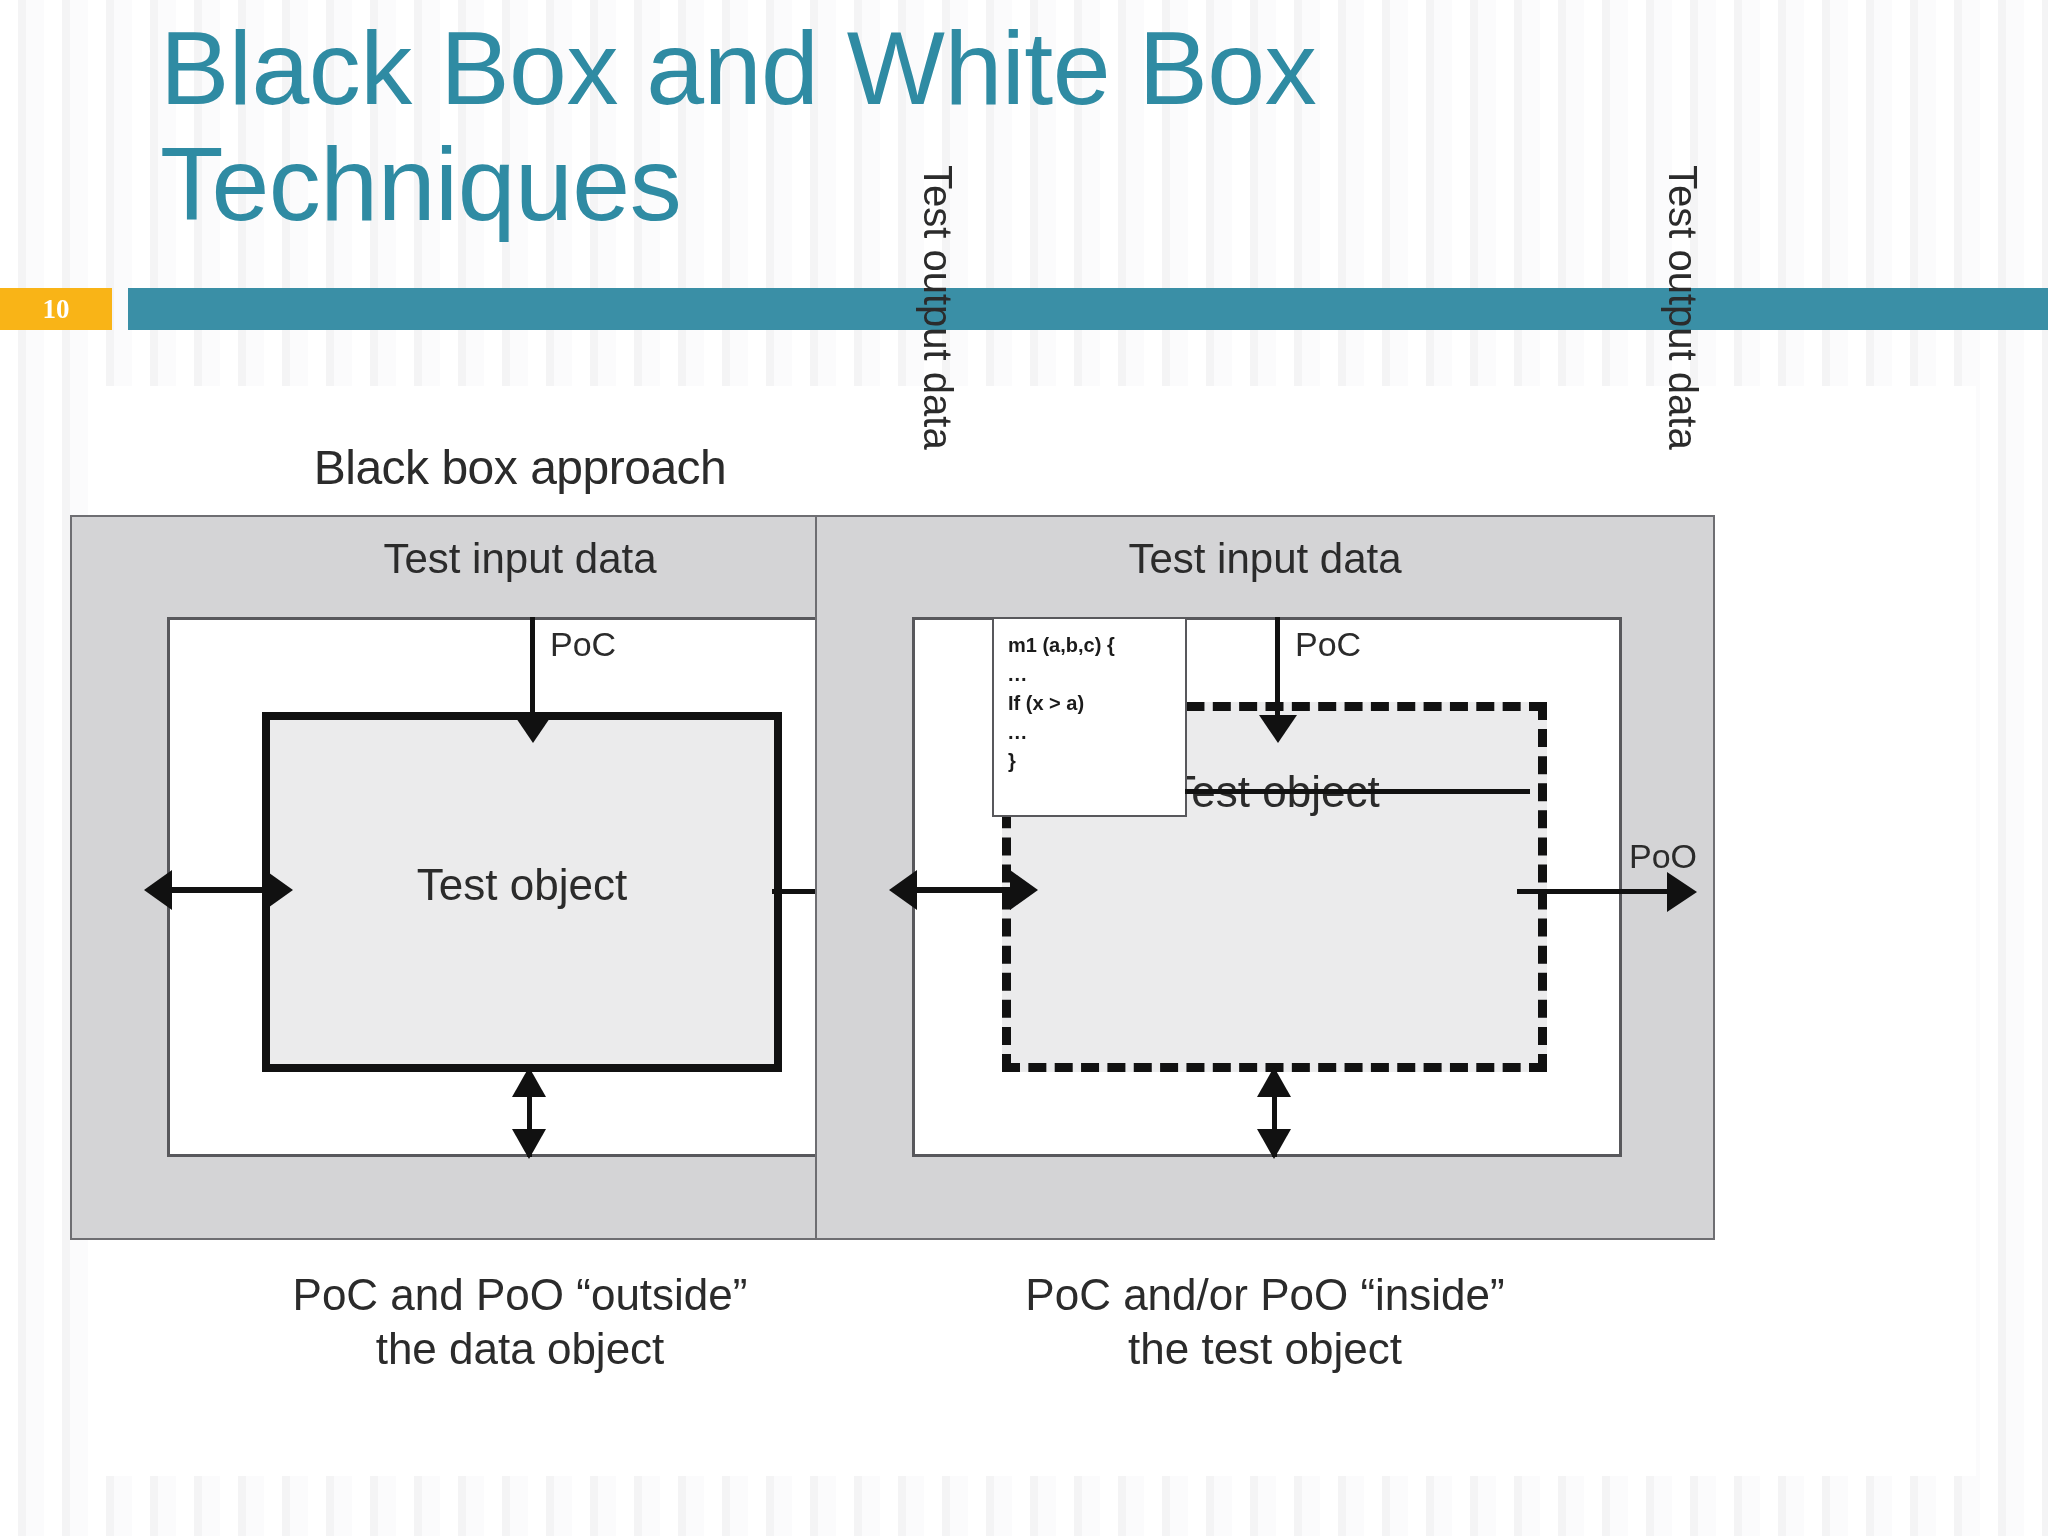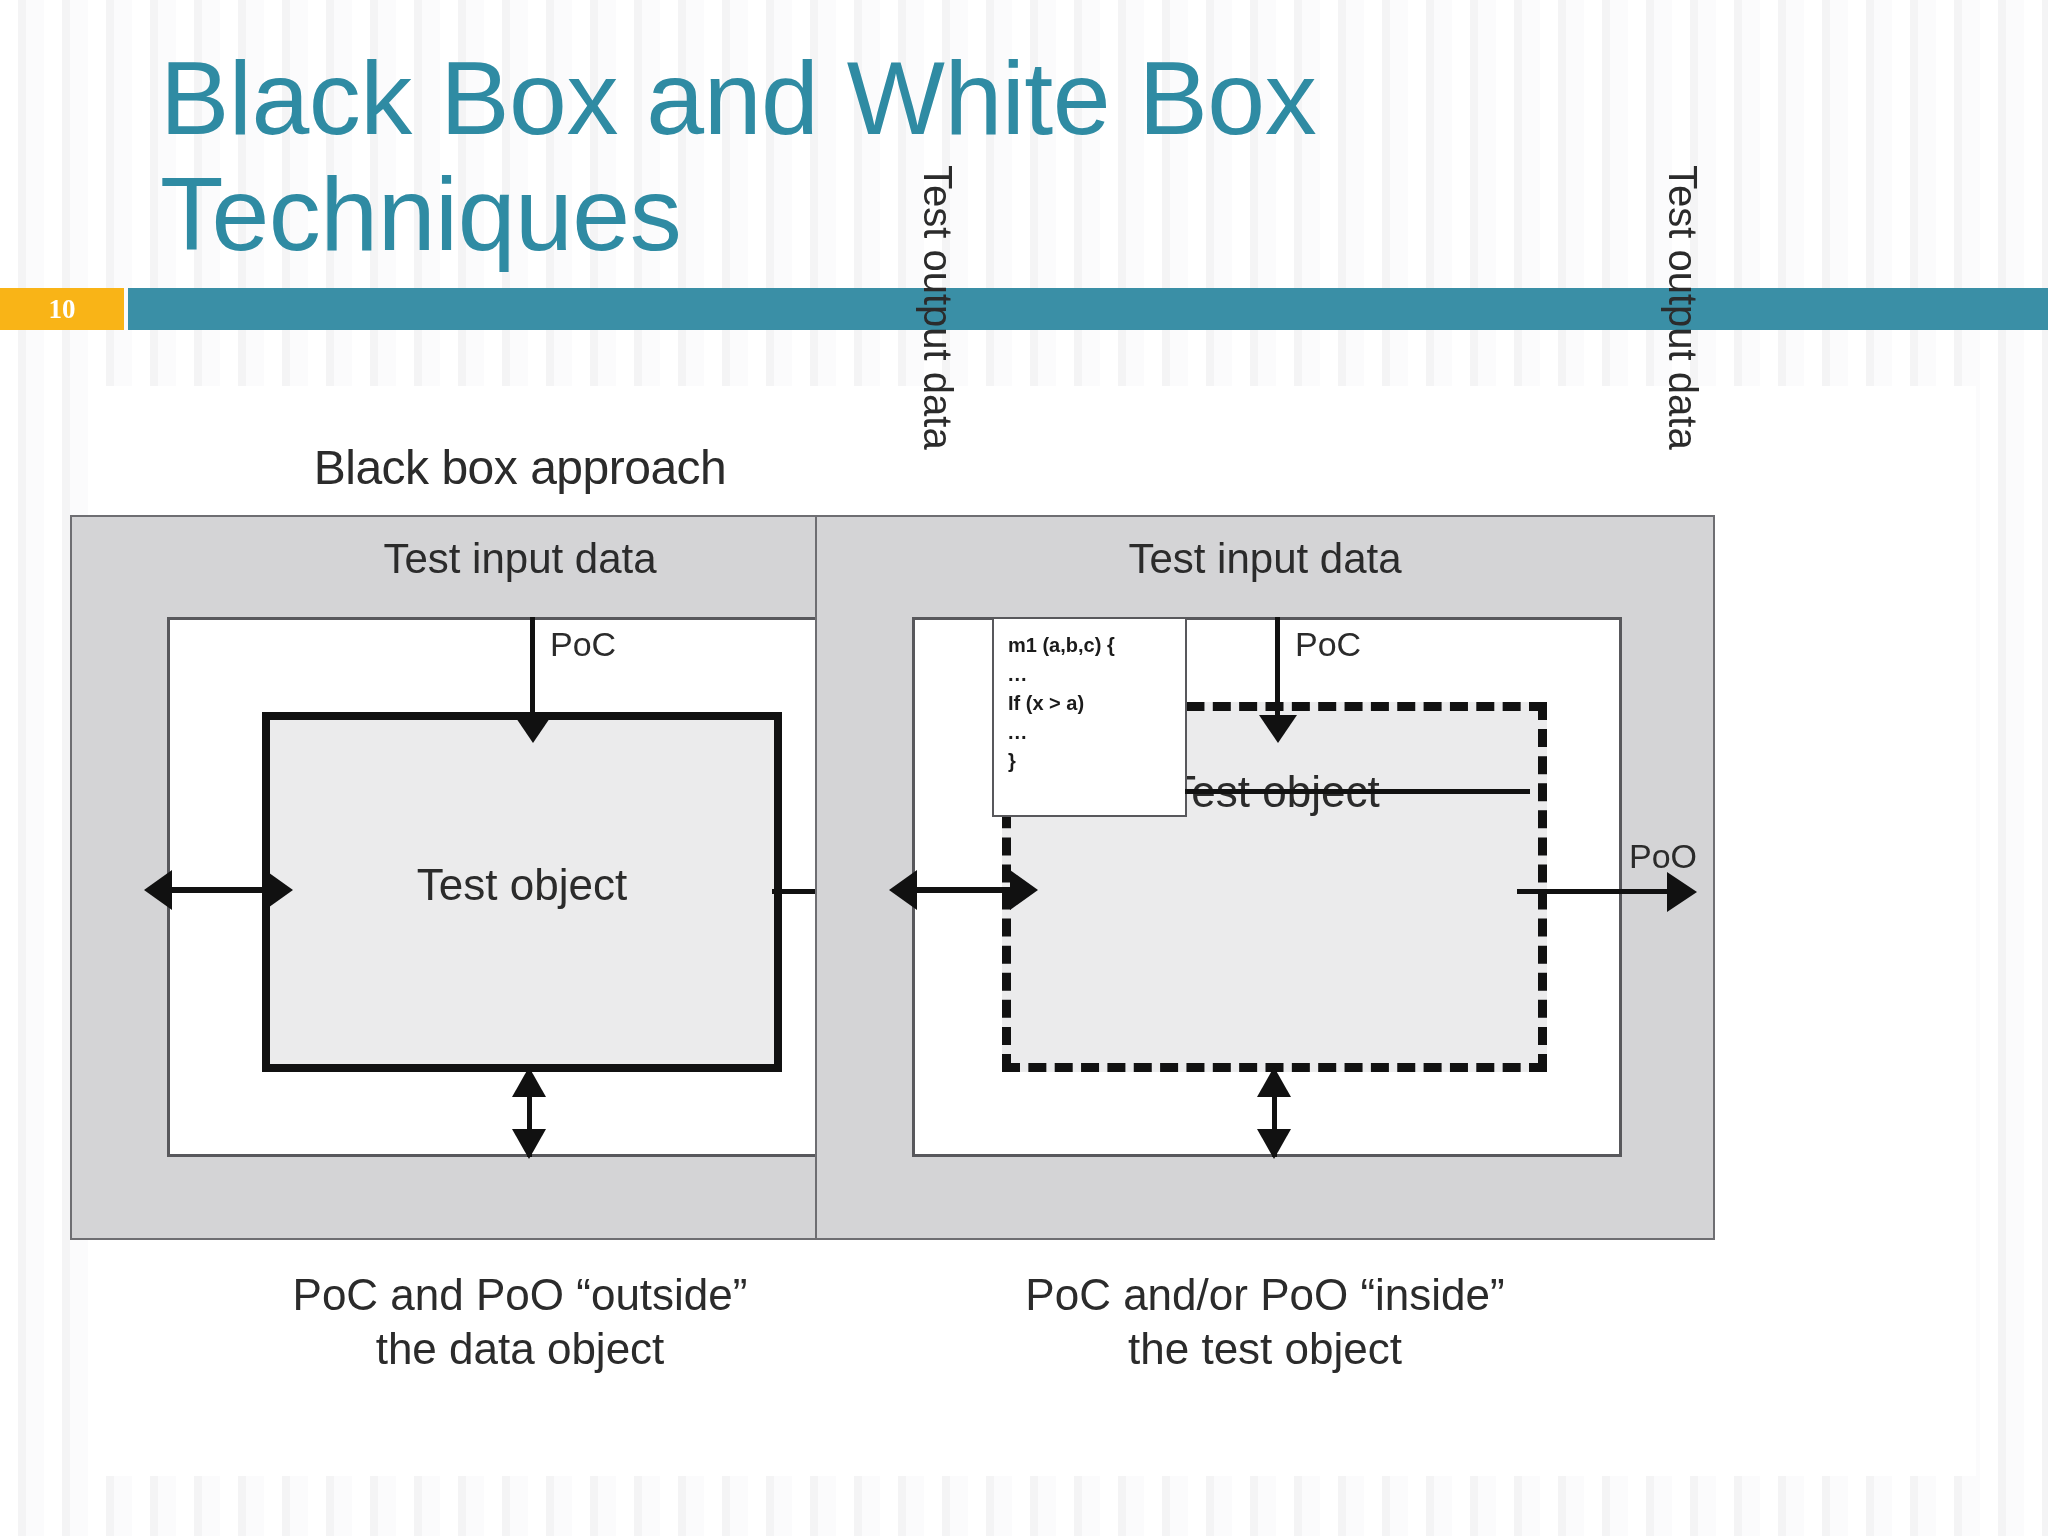--- a/index.html
+++ b/index.html
@@ -46,37 +46,36 @@
     position: absolute;
     left: 160px;
     top: 10px;
     width: 1760px;
     color: #2F8BA3;
     font-size: 104px;
     line-height: 1.12;
     font-weight: 400;
     letter-spacing: -0.5px;
     white-space: pre-line;
-    margin-top: 30px;
   }
 
   
   .header-bar {
     position: absolute;
     left: 128px;
     top: 288px;
     width: 1920px;
     height: 42px;
     background: #3A8FA6;
   }
   .page-badge {
     position: absolute;
     left: 0px;
     top: 288px;
-    width: 124px;
+    width: 112px;
     height: 42px;
     background: #F9B417;
   }
   .page-badge span {
     position: absolute;
     left: 0; right: 0;
     top: 50%;
     transform: translateY(-50%);
     text-align: center;
     color: #ffffff;

